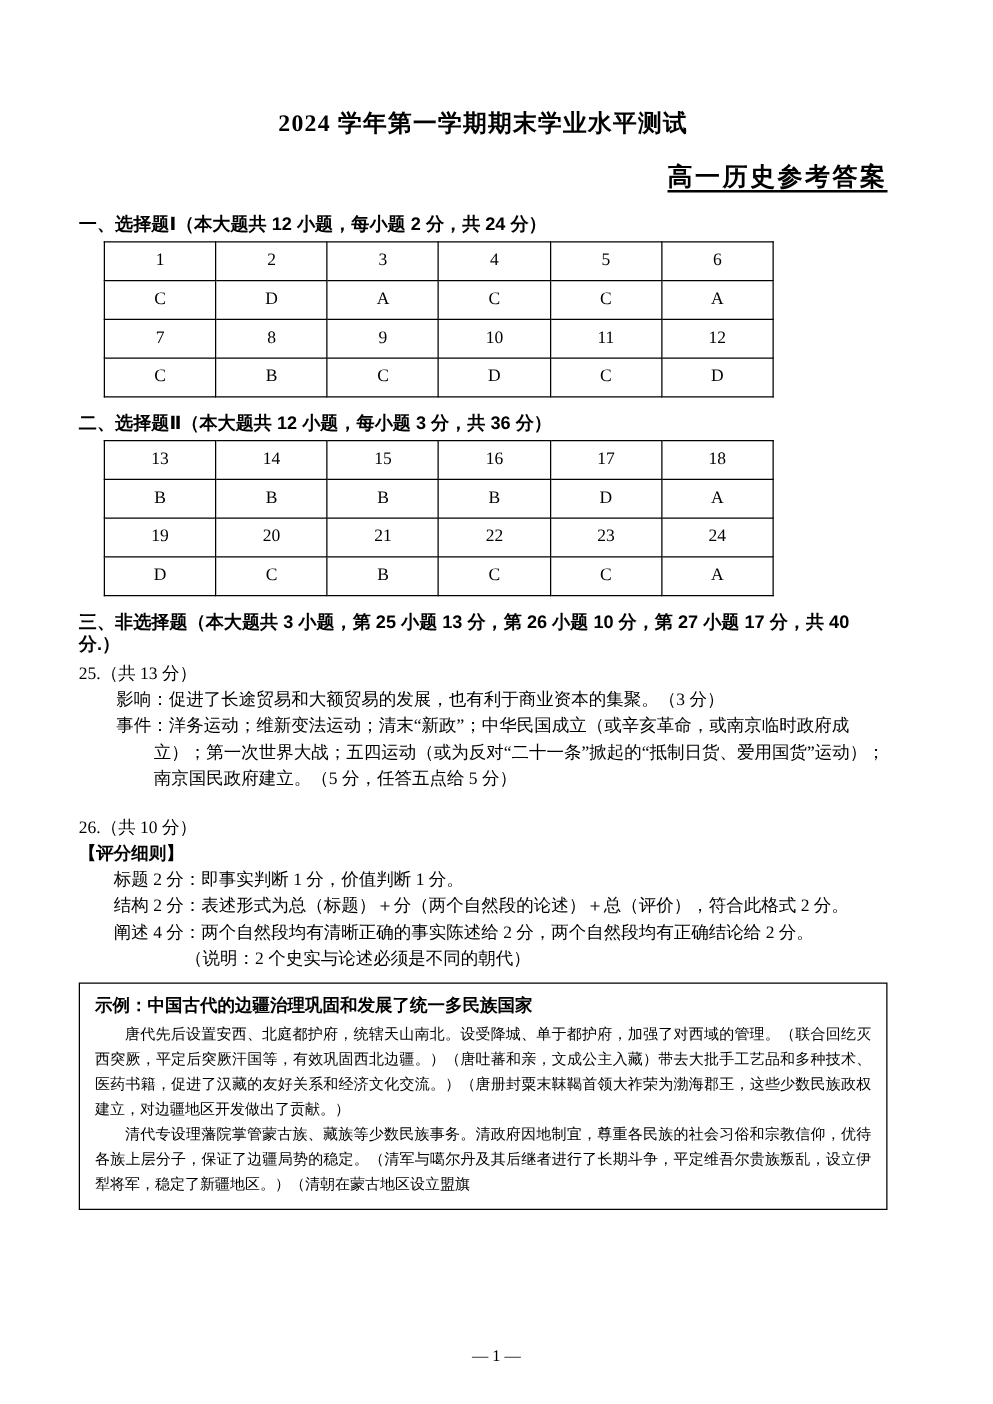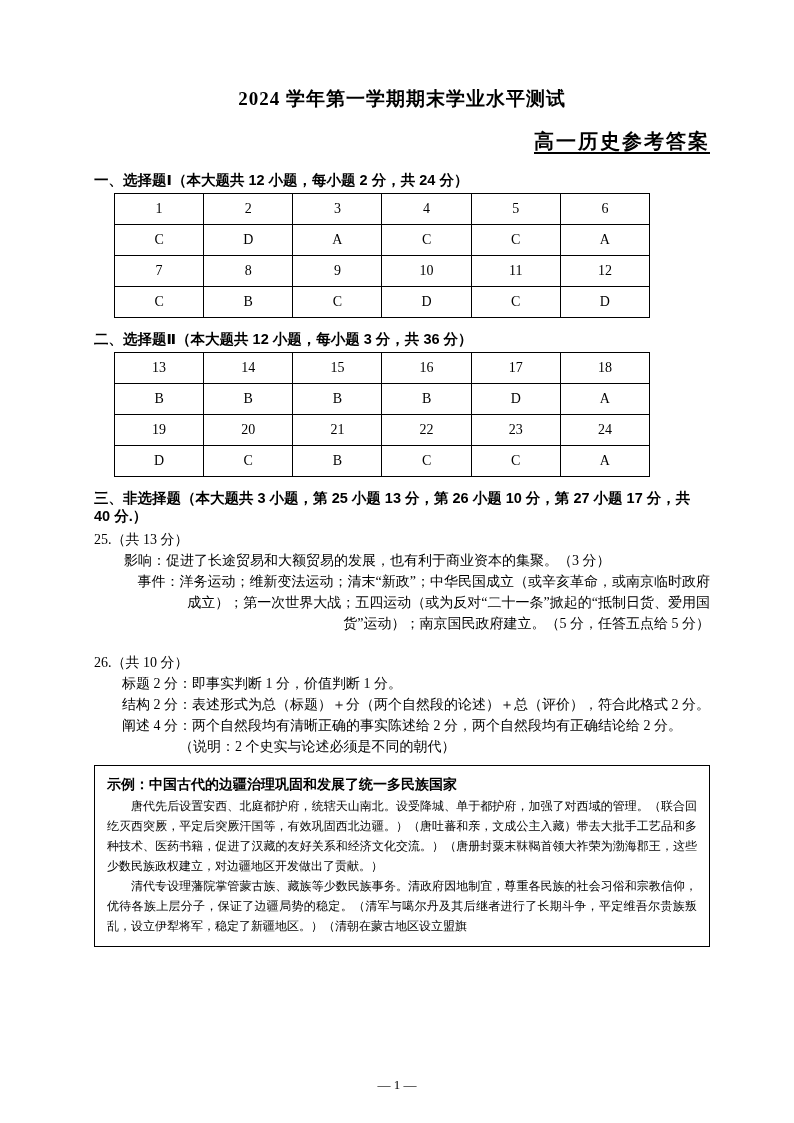--- a/index.html
+++ b/index.html
@@ -5,21 +5,21 @@
   html, body { margin: 0; padding: 0; }
   body {
     width: 794px; height: 1123px;
     background: #ffffff; color: #000000;
     font-family: "Liberation Serif", "DejaVu Serif", serif;
   }
   .page {
     position: relative;
     width: 794px; height: 1123px;
     box-sizing: border-box;
-    padding: 86px 84px 0 94px;
+    padding: 86px 84px 0 63px;
     overflow: hidden;
     background: #ffffff;
   }
   .doc-title {
     text-align: center;
     font-size: 19px;
     font-weight: bold;
     letter-spacing: 1px;
   }
   .doc-subtitle {
@@ -56,21 +56,21 @@
     font-size: 14px;
     padding: 0;
   }
   .qa { font-size: 14px; line-height: 21px; }
   .q25 { margin-top: 4px; }
   .q26 { margin-top: 18px; }
   .q-heading { margin: 0; }
   
   .p-num  { padding-left: 58px; text-indent: -30px; }
   .p-sub  { padding-left: 30px; }
-  .p-sub2 { padding-left: 60px; text-indent: -30px; text-align: right; }
+  .p-sub2 { padding-left: 60px; text-indent: -30px; }
   .p-item { padding-left: 28px; }
   .p-note { padding-left: 85px; }
   .rubric-title { font-weight: bold; }
   .example-box {
     border: 1.5px solid #000;
     margin-top: 8px;
     padding: 8px 12px 10px 12px;
   }
   .example-title {
     text-align: left;
@@ -184,20 +184,21 @@
   <div class="qa q25">
     <div class="q-heading">25.（共 13 分）</div>
     <div>
         <div class="p-sub"><span>影响：</span><span>促进了长途贸易和大额贸易的发展，也有利于商业资本的集聚。（3 分）</span></div>
         <div class="p-sub2"><span>事件：</span><span>洋务运动；维新变法运动；清末“新政”；中华民国成立（或辛亥革命，或南京临时政府成立）；第一次世界大战；五四运动（或为反对“二十一条”掀起的“抵制日货、爱用国货”运动）；南京国民政府建立。（5 分，任答五点给 5 分）</span></div>
       </div>
   </div>
 
   <div class="qa q26">
     <div class="q-heading">26.（共 10 分）</div>
+    <div class="rubric-title">【评分细则】</div>
     <div>
         <div class="p-item"><span>标题 2 分：</span><span>即事实判断 1 分，价值判断 1 分。</span></div>
         <div class="p-item"><span>结构 2 分：</span><span>表述形式为总（标题）＋分（两个自然段的论述）＋总（评价），符合此格式 2 分。</span></div>
         <div class="p-item"><span>阐述 4 分：</span><span>两个自然段均有清晰正确的事实陈述给 2 分，两个自然段均有正确结论给 2 分。</span></div>
         <div class="p-note"><span>（说明：2 个史实与论述必须是不同的朝代）</span></div>
       </div>
 
     <div class="example-box">
       <div class="example-title">示例：中国古代的边疆治理巩固和发展了统一多民族国家</div>
       <div>

